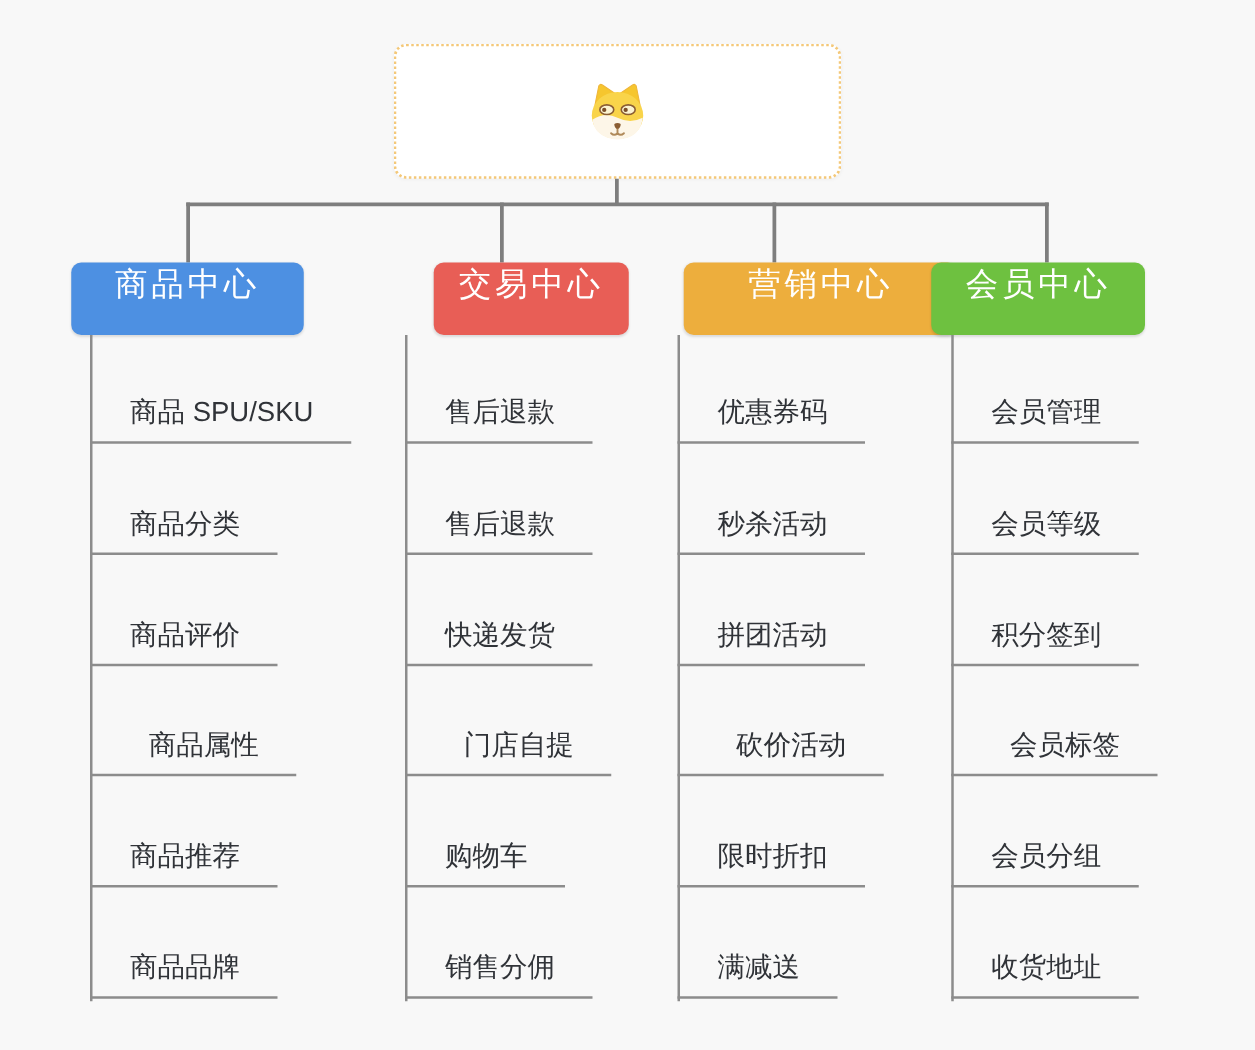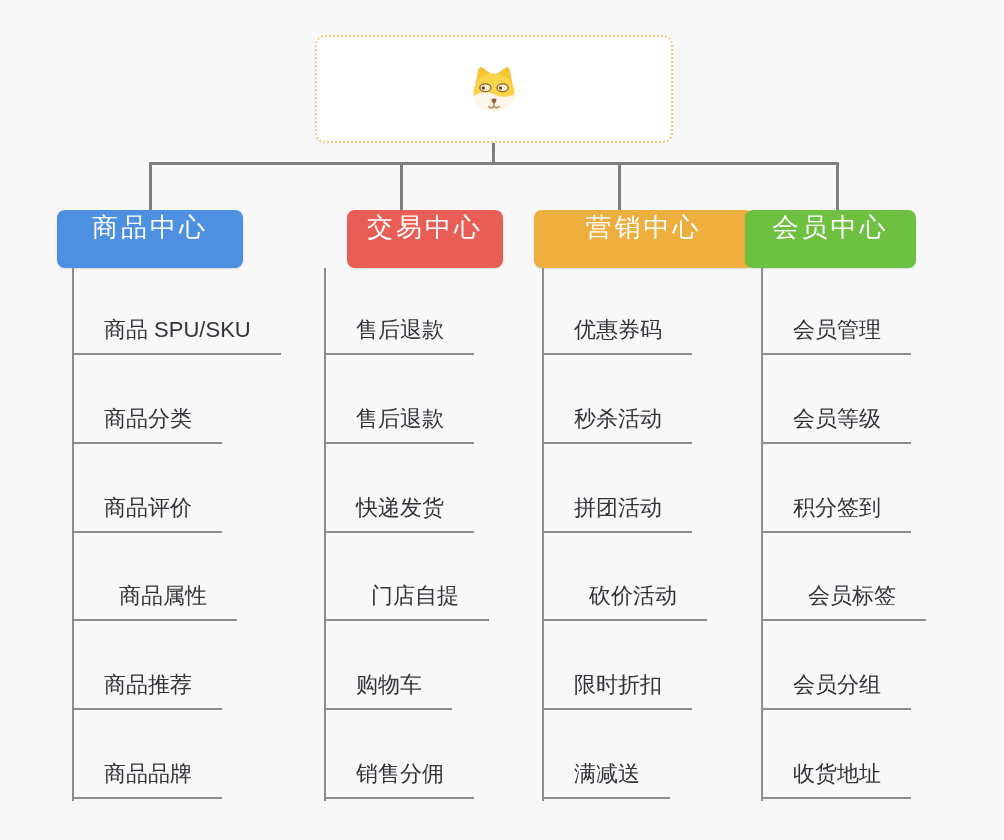--- a/index.html
+++ b/index.html
@@ -45,21 +45,21 @@
     position:absolute;top:210px;height:58px;
     box-sizing:border-box;
     border-radius:8px;
     display:flex;align-items:flex-start;justify-content:center;
     color:#ffffff;font-size:26px;letter-spacing:3px;white-space:nowrap;
     box-shadow:0 1px 2px rgba(0,0,0,0.12);
     font-family:Liberation Serif, serif;
   }
   .branch.b0{left:57px;width:186px;}
   .branch.b1{left:307px;width:156px;margin-left:40px;}
-  .branch.b2{left:534px;width:219px;}
+  .branch.b2{left:547px;width:219px;}
   .branch.b3{left:745px;width:171px;}
   
   .col{position:absolute;top:268px;width:2px;}
   .col.c0{left:72px;}
   .col.c1{left:324px;}
   .col.c2{left:542px;}
   .col.c3{left:761px;}
   .trunk{
     position:absolute;left:0;top:0;width:2px;height:533px;
     background:var(--rule,#8C8C8C);

